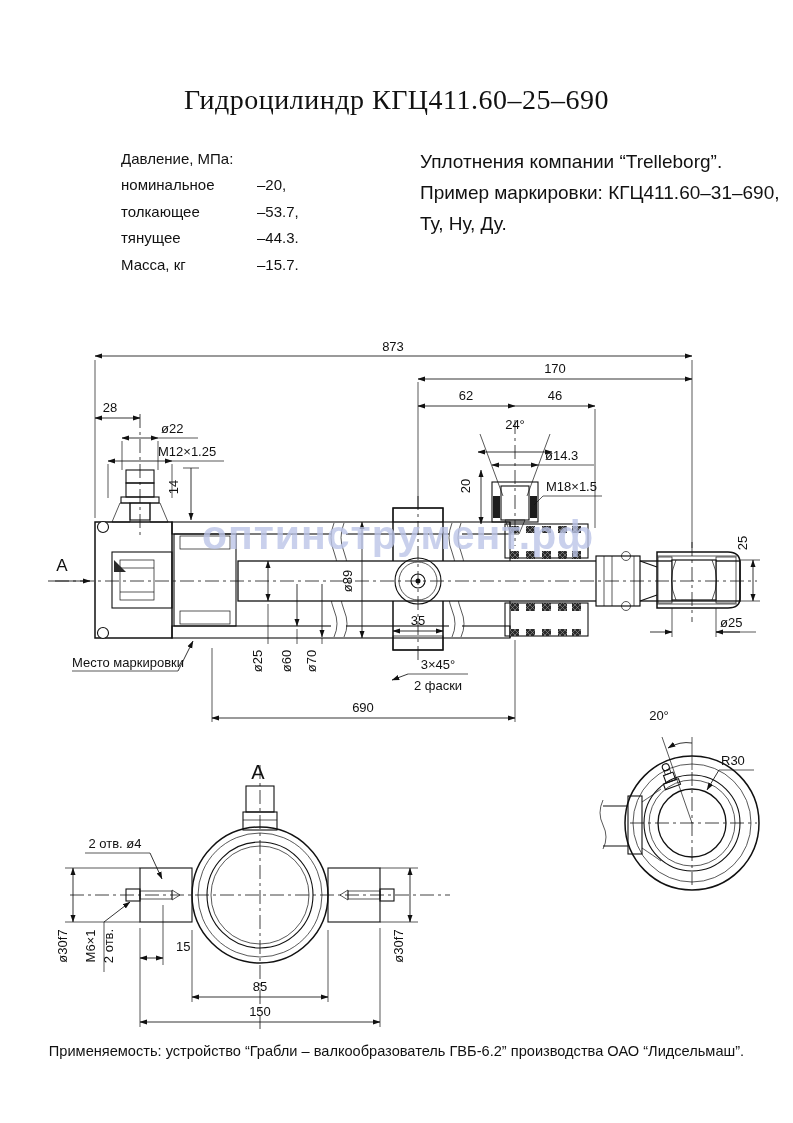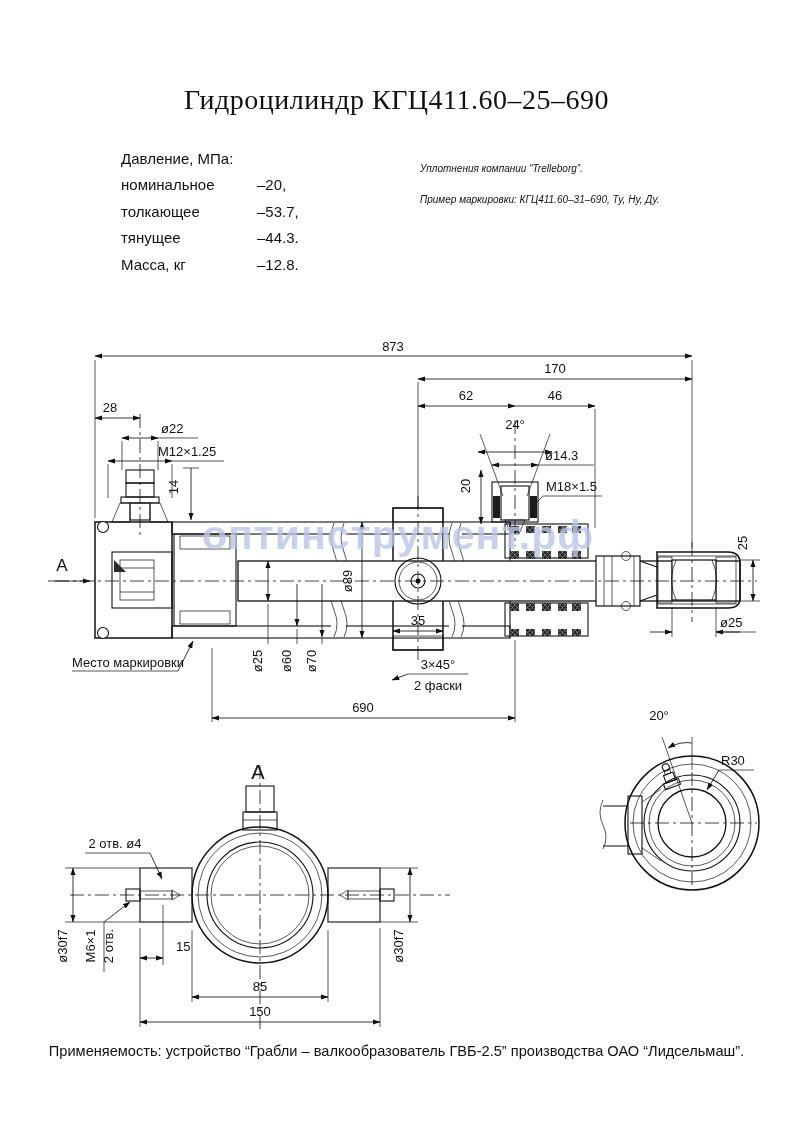--- a/index.html
+++ b/index.html
@@ -3,21 +3,21 @@
 <meta charset="utf-8">
 <style>
   html,body{margin:0;padding:0;}
   body{width:793px;height:1123px;background:#fff;position:relative;overflow:hidden;
        font-family:"Liberation Sans",sans-serif;color:#111;}
   .abs{position:absolute;}
   #title{top:84px;left:0;width:100%;text-align:center;font-size:28px;letter-spacing:.5px;font-family:Liberation Serif, serif;}
   .specs{top:146px;left:85px;font-size:15px;line-height:26.4px;}
   .specs .row{display:flex;}
   .specs .lbl{width:136px;margin-left:36px;}
-  .notes{top:153px;left:420px;font-size:10px;line-height:31px;font-style:italic;}
+  .notes{top:146px;left:420px;font-size:19px;line-height:31px;}
   #footer{top:1043px;left:0;width:100%;text-align:center;font-size:14.6px;}
   svg{position:absolute;top:0;left:0;}
   svg text{font-family:"Liberation Sans",sans-serif;font-size:13px;fill:#111;}
   text.big{font-size:20px;}
   text.mid{font-size:17px;}
   .out{stroke:#111;stroke-width:1.5;fill:none;}
   .o2{stroke:#111;stroke-width:1.1;fill:none;}
   .thin{stroke:#111;stroke-width:.7;fill:none;}
   .dim{stroke:#111;stroke-width:.85;fill:none;}
   .cl{stroke:#111;stroke-width:.8;fill:none;stroke-dasharray:14 4 3 4;}
@@ -41,21 +41,21 @@
   <div class="row">
       <span class="lbl">толкающее</span>
       <span>–53.7,</span>
     </div>
   <div class="row">
       <span class="lbl">тянущее</span>
       <span>–44.3.</span>
     </div>
   <div class="row">
       <span class="lbl">Масса, кг</span>
-      <span>–12.8.</span>
+      <span>–15.7.</span>
     </div>
 </div>
 
 <div class="notes abs">
   <div>Уплотнения компании “Trelleborg”.</div>
   <div>Пример маркировки: КГЦ411.60–31–690, Ту, Ну, Ду.</div>
 </div>
 
 <svg width="793" height="1123" viewBox="0 0 793 1123">
   <defs>
@@ -354,13 +354,13 @@
     <text x="721" y="765">R30</text>
     <line x1="719" y1="770" x2="754" y2="770" class="thin"></line>
     <line x1="719" y1="770" x2="707" y2="790" class="dim" marker-end="url(#ar)"></line>
     <line x1="630" y1="823" x2="757" y2="823" class="cl"></line>
     <line x1="692" y1="772" x2="692" y2="885" class="cl"></line>
   </g>
 
   <text x="398" y="549" text-anchor="middle" class="wm">оптинструмент.рф</text>
 </svg>
 
-<div id="footer" class="abs">Применяемость: устройство “Грабли – валкообразователь ГВБ-2.5” производства ОАО “Лидсельмаш”.</div>
+<div id="footer" class="abs">Применяемость: устройство “Грабли – валкообразователь ГВБ-6.2” производства ОАО “Лидсельмаш”.</div>
 
 </body></html>

